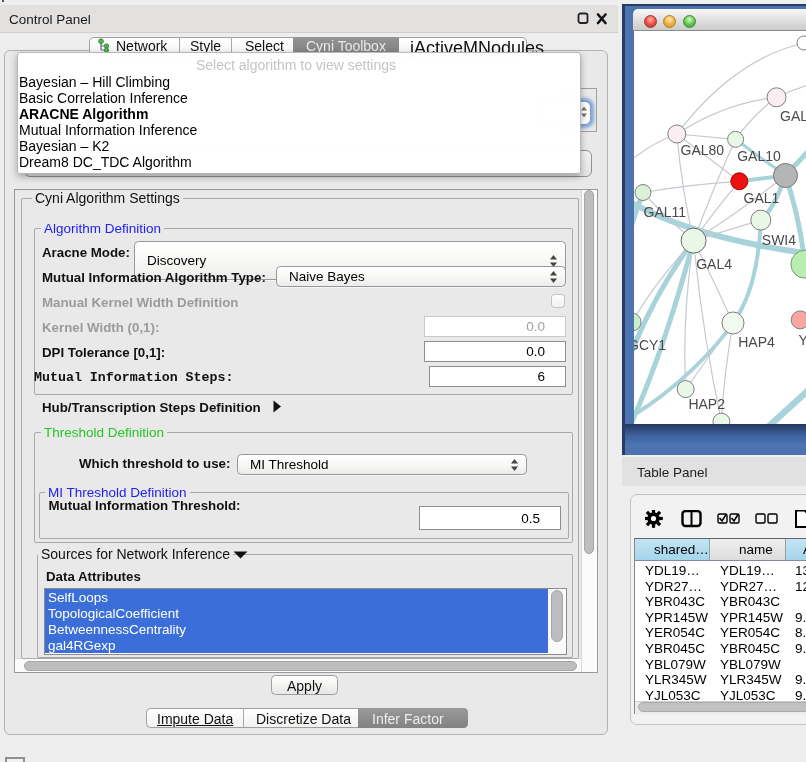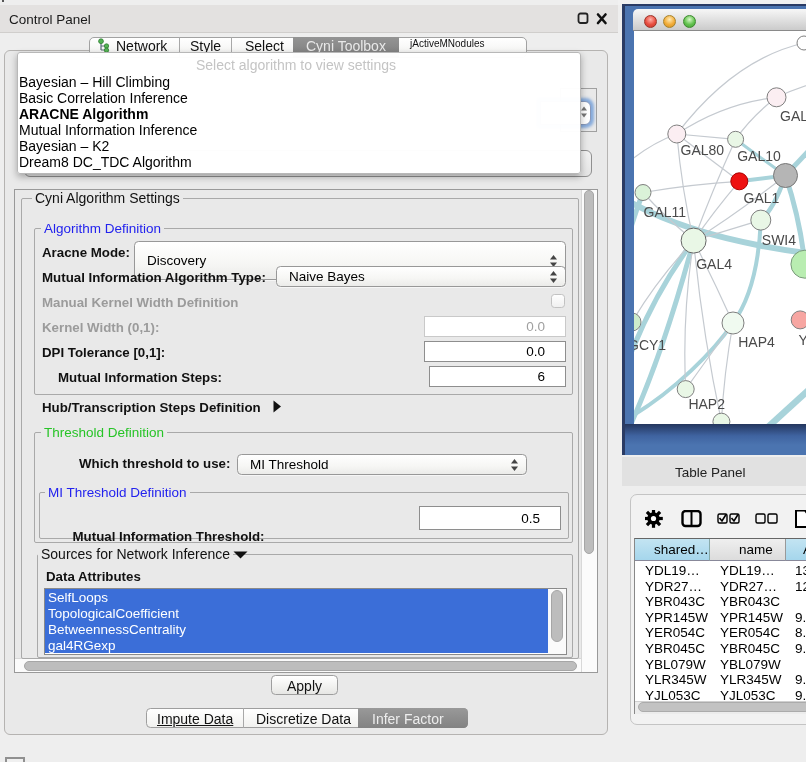--- a/index.html
+++ b/index.html
@@ -37,21 +37,21 @@
 <svg class="ab" style="left:97px;top:38px;" width="14" height="15" viewBox="0 0 14 15">
   <path d="M4 4 L4 12 M4 8 L9 8 M4 12 L9 12" stroke="#5a6a78" stroke-width="1.2" fill="none"></path>
   <circle cx="4" cy="3.2" r="2.4" fill="#55b455" stroke="#2e7d32" stroke-width="0.8"></circle>
   <circle cx="9.5" cy="8" r="2.2" fill="#55b455" stroke="#2e7d32" stroke-width="0.8"></circle>
   <circle cx="9.5" cy="12.2" r="2.2" fill="#55b455" stroke="#2e7d32" stroke-width="0.8"></circle>
 </svg>
 <div class="txt" style="left:116px;top:37.5px;font-size:14px;color:#111;">Network</div>
 <div class="txt" style="left:190px;top:37.5px;font-size:14px;color:#111;">Style</div>
 <div class="txt" style="left:245px;top:37.5px;font-size:14px;color:#111;">Select</div>
 <div class="txt" style="left:306px;top:37.5px;font-size:14px;color:#e9e9e9;">Cyni Toolbox</div>
-<div class="txt" style="left:410px;top:37.5px;font-size:10px;color:#111;">jActiveMNodules</div>
+<div class="txt" style="left:410px;top:37.5px;font-size:18px;color:#111;">jActiveMNodules</div>
 
 <div class="ab" style="left:560px;top:88px;width:35px;height:42px;border:1px solid #a0a0a0;"></div>
 <div class="ab" style="left:540px;top:101px;width:49px;height:22px;border-radius:0 6px 6px 0;background:#fff;border:1px solid #8899bb;box-shadow:0 0 3px 2.5px rgba(100,150,215,.75);"></div>
 <svg class="ab" style="left:580px;top:106px;" width="8" height="12" viewBox="0 0 8 12">
     <path d="M4 0.5 L7 4.5 L1 4.5 Z" fill="#777"></path>
     <path d="M4 11.5 L7 7.5 L1 7.5 Z" fill="#777"></path>
   </svg>
 <div class="ab" style="left:24px;top:150px;width:568px;height:27px;border:1px solid #909090;border-radius:6px;background:linear-gradient(#f2f2f2,#e4e4e4);box-sizing:border-box;"></div>
 
 <div class="ab" style="left:14px;top:189px;width:584px;height:484px;background:#e9e9e9;border:1px solid #999;box-sizing:border-box;"></div>
@@ -88,21 +88,21 @@
 
 <div class="lbl dis" style="left:42px;top:294.5px;">Manual Kernel Width Definition</div>
 <div class="ab" style="left:551px;top:294px;width:14px;height:14px;border:1px solid #c2c2c2;border-radius:3.5px;background:linear-gradient(#fefefe,#f0f0f0);box-sizing:border-box;"></div>
 
 <div class="lbl dis" style="left:42px;top:320px;">Kernel Width (0,1):</div>
 <div class="tf" style="left:424px;top:316px;width:142px;height:21px;border-color:#c9c9c9;color:#a0a0a0;box-sizing:border-box;">0.0</div>
 
 <div class="lbl" style="left:42px;top:345px;">DPI Tolerance [0,1]:</div>
 <div class="tf" style="left:424px;top:341px;width:142px;height:21px;box-sizing:border-box;">0.0</div>
 
-<div class="lbl" style="left:58px;top:370px;">Mutual Information Steps:</div>
+<div class="lbl" style="left:34px;top:370px;font-family:Liberation Mono, monospace;">Mutual Information Steps:</div>
 <div class="tf" style="left:429px;top:366px;width:137px;height:21px;box-sizing:border-box;">6</div>
 
 <div class="lbl" style="left:42px;top:400px;">Hub/Transcription Steps Definition</div>
 <svg class="ab" style="left:272px;top:400px;" width="10" height="13" viewBox="0 0 10 13">
     <path d="M1.5 0.5 L9 6.5 L1.5 12.5 Z" fill="#111"></path>
   </svg>
 
 <div class="gbox" style="left:34px;top:432px;width:537px;height:109px;"></div>
 <div class="gtitle" style="left:41px;top:425.5px;color:#27c427;font-size:13.5px;">Threshold Definition</div>
 
@@ -110,21 +110,21 @@
 <div class="combo" style="left:237px;top:454px;width:290px;height:21px;box-sizing:border-box;">
   <span class="ct">MI Threshold</span>
   <svg class="carr" viewBox="0 0 9 13">
       <path d="M4.5 0.5 L8 5 L1 5 Z" fill="#444"></path>
       <path d="M4.5 12.5 L8 8 L1 8 Z" fill="#444"></path>
     </svg>
 </div>
 
 <div class="gbox" style="left:39px;top:492px;width:528px;height:45px;"></div>
 <div class="gtitle" style="left:45px;top:486px;color:#2222ee;font-size:13.5px;">MI Threshold Definition</div>
-<div class="lbl" style="left:48.5px;top:529px;margin-left:24px;">Mutual Information Threshold:</div>
+<div class="lbl" style="left:48.5px;top:498px;">Mutual Information Threshold:</div>
 <div class="tf" style="left:419px;top:506px;width:142px;height:24px;box-sizing:border-box;">0.5</div>
 
 <div class="gbox" style="left:37px;top:554px;width:534px;height:102px;"></div>
 <div class="gtitle" style="left:38px;top:547.5px;color:#111;">Sources for Network Inference</div>
 <svg class="ab" style="left:233px;top:551px;" width="15" height="8" viewBox="0 0 15 8">
     <path d="M0.5 0.5 L14.5 0.5 L7.5 7.5 Z" fill="#111"></path>
   </svg>
 <div class="lbl" style="left:46px;top:568.5px;">Data Attributes</div>
 
 <div class="ab" style="left:43.5px;top:587.5px;width:523px;height:67.5px;background:#fff;border:1px solid #8a8a8a;box-sizing:border-box;"></div>
@@ -226,21 +226,21 @@
     <text x="62.2" y="238.2">GAL4</text>
     <text x="-6" y="318.5">GCY1</text>
     <text x="104.2" y="315.9">HAP4</text>
     <text x="164.6" y="314.3">Y</text>
     <text x="54.4" y="378.3">HAP2</text>
   </g>
 </svg>
 </div>
 
 <div class="ab" style="left:622px;top:457px;width:184px;height:29px;background:#e1e1e1;"></div>
-<div class="txt" style="left:637px;top:465px;font-size:13.5px;color:#222;margin-left:38px;">Table Panel</div>
+<div class="txt" style="left:637px;top:465px;font-size:13.5px;color:#222;">Table Panel</div>
 <div class="ab" style="left:630px;top:494px;width:184px;height:231px;background:#f2f2f2;border:1px solid #c4c4c4;border-radius:7px;box-sizing:border-box;"></div>
 
 <svg class="ab" style="left:645px;top:510px;" width="165" height="20" viewBox="0 0 165 20">
   <g transform="translate(8.5,8.5)">
     <g fill="#000">
         <circle r="6.2"></circle>
     <g>
       <rect x="-1.6" y="-9.3" width="3.2" height="4"></rect>
           <rect x="-1.6" y="5.3" width="3.2" height="4"></rect>
       <rect x="-9.3" y="-1.6" width="4" height="3.2"></rect>

